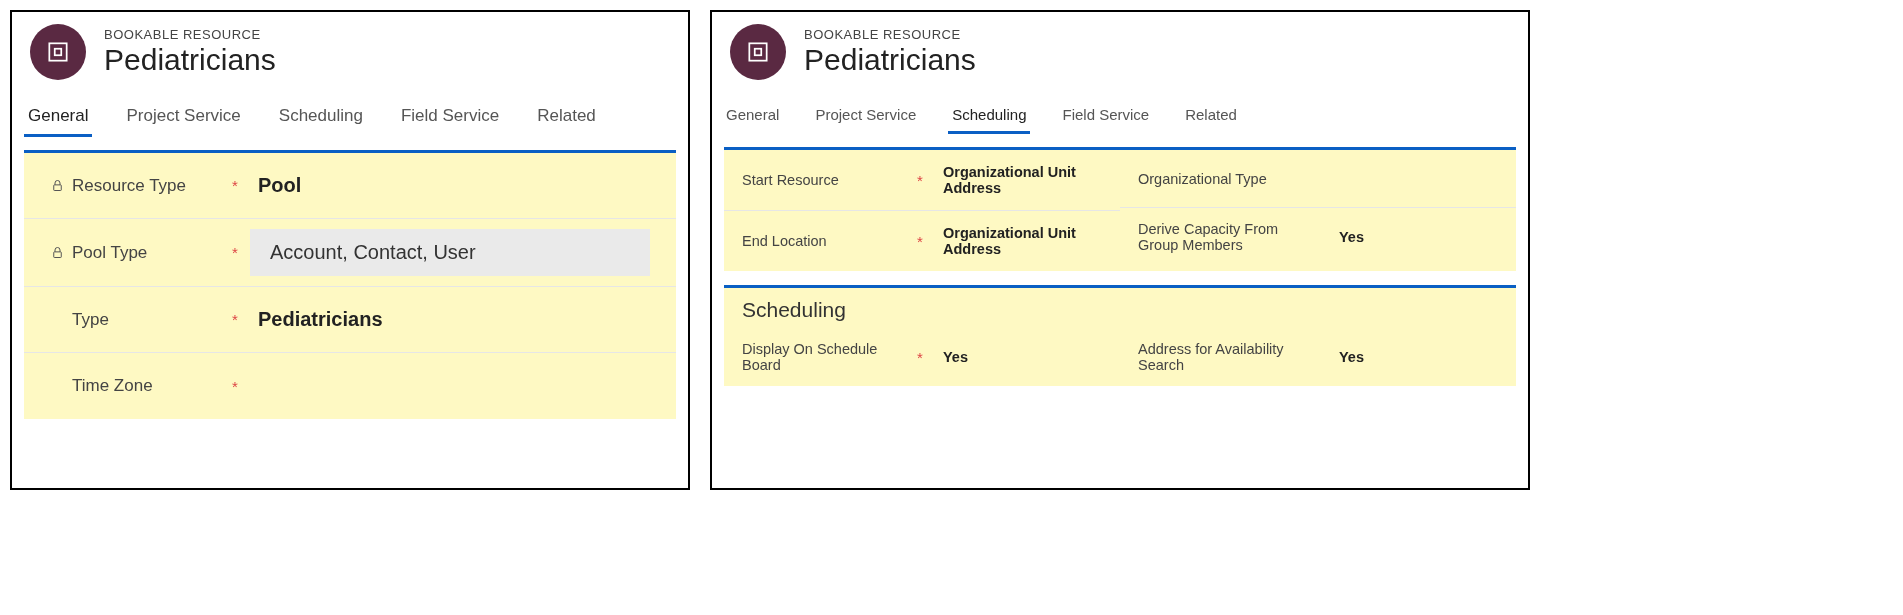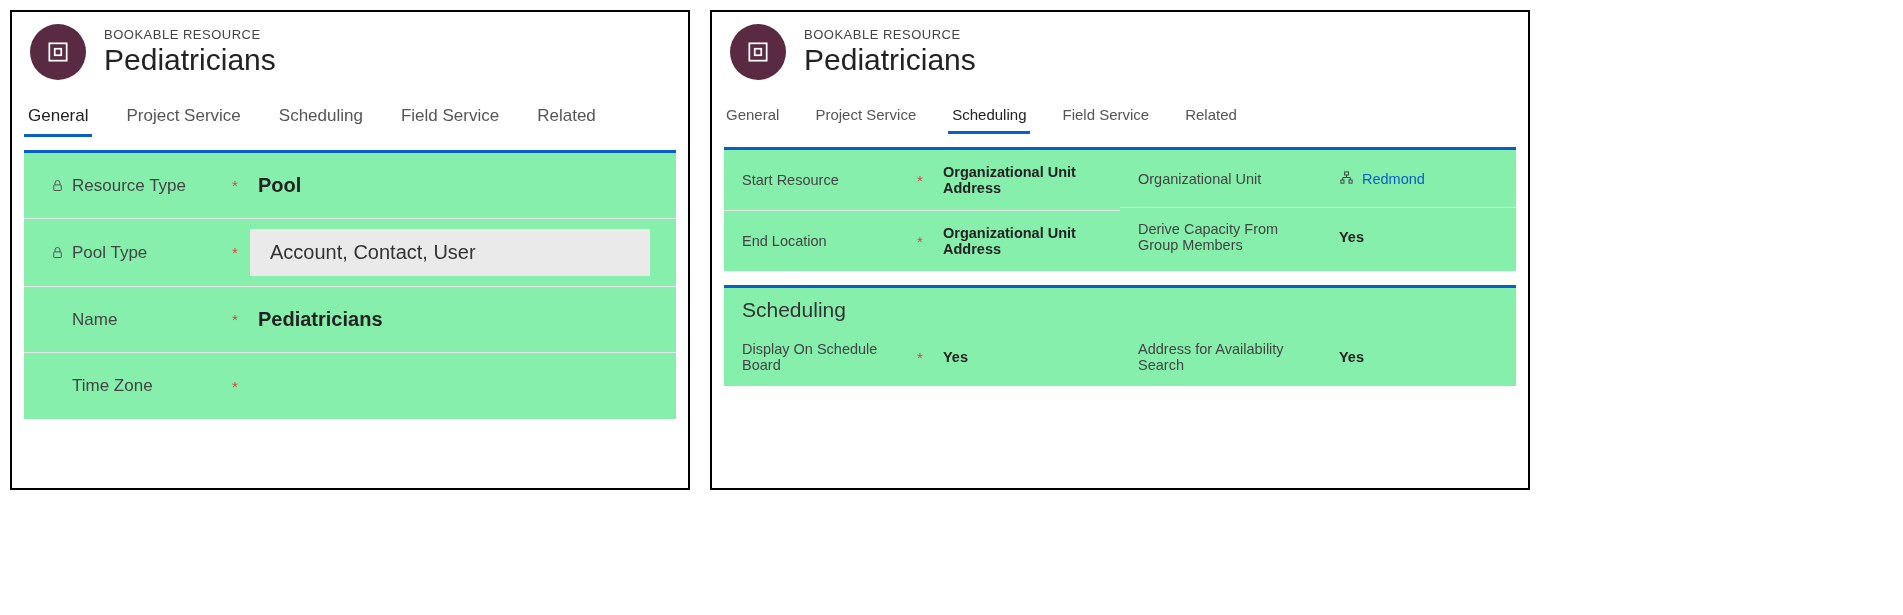--- a/index.html
+++ b/index.html
@@ -70,21 +70,21 @@
     position: absolute;
     left: 0; right: 0; bottom: -1px;
     height: 3px;
     background: #0a5fc4;
   }
   .panel-right .tabs { font-size: 15px; gap: 28px; padding-left: 10px; }
 
   .form-section {
     margin: 14px 12px 0 12px;
     border-top: 3px solid #0a5fc4;
-    background: #86efac;
+    background: #fef9c3;
   }
   .panel-right .form-section { border-top-width: 3px; }
 
   .section-title {
     font-size: 21px;
     font-weight: 300;
     color: #333;
     margin: 10px 18px 6px 18px;
   }
 
@@ -202,21 +202,21 @@
               <path d="M8 11V8a4 4 0 0 1 8 0v3"></path>
             </svg>
         </span>
         <span class="field-label">Pool Type</span>
         <span class="field-required">*</span>
         <span class="field-value editable-highlight">Account, Contact, User</span>
       </div>
 
       <div class="field-row">
         <span class="field-icon"></span>
-        <span class="field-label">Name</span>
+        <span class="field-label">Type</span>
         <span class="field-required">*</span>
         <span class="field-value">Pediatricians</span>
       </div>
 
       <div class="field-row">
         <span class="field-icon"></span>
         <span class="field-label">Time Zone</span>
         <span class="field-required">*</span>
       </div>
 
@@ -255,33 +255,22 @@
           <span class="field-value">Organizational Unit Address</span>
         </div>
         <div class="field-row">
           <span class="field-label">End Location</span>
           <span class="field-required">*</span>
           <span class="field-value">Organizational Unit Address</span>
         </div>
       </div>
       <div class="col">
         <div class="field-row">
-          <span class="field-label">Organizational Unit</span>
+          <span class="field-label">Organizational Type</span>
           <span class="field-required"></span>
-          <span class="field-value lookup-value">
-            <span>
-              <svg viewBox="0 0 24 24">
-                  <rect x="9" y="3" width="6" height="5"></rect>
-                  <rect x="3" y="16" width="5" height="5"></rect>
-                  <rect x="16" y="16" width="5" height="5"></rect>
-                  <path d="M12 8v4M12 12H6v4M12 12h6v4"></path>
-                </svg>
-            </span>
-            <span>Redmond</span>
-          </span>
         </div>
         <div class="field-row">
           <span class="field-label">Derive Capacity From Group Members</span>
           <span class="field-required"></span>
           <span class="field-value">Yes</span>
         </div>
       </div>
     </div>
   </div>
 

